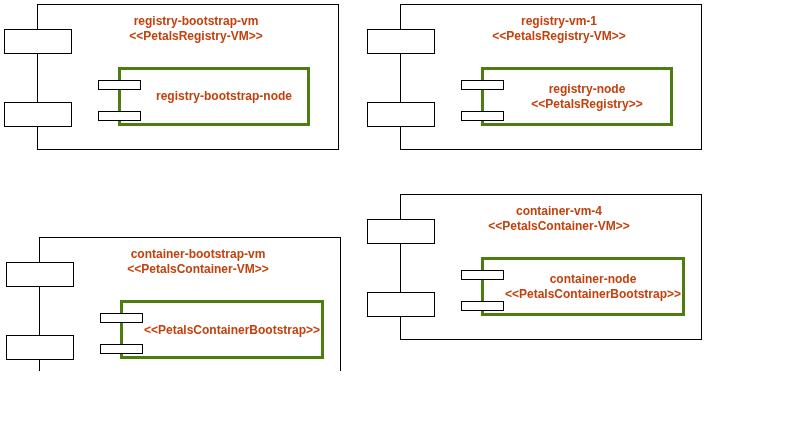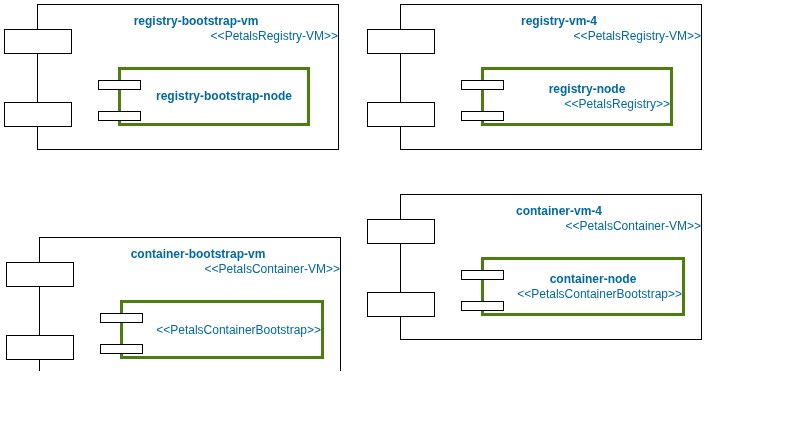--- a/index.html
+++ b/index.html
@@ -7,21 +7,21 @@
     padding: 0;
     background: #ffffff;
   }
   .canvas {
     position: relative;
     width: 803px;
     height: 371px;
     background: #ffffff;
     overflow: hidden;
     font-family: "Liberation Sans", "DejaVu Sans", sans-serif;
-    color: #0369a1;
+    color: #c2410c;
   }
   
   .vm {
     position: absolute;
     width: 302px;
     height: 146px;
     border: 1px solid #000000;
     background: #ffffff;
     box-sizing: border-box;
   }
@@ -52,24 +52,23 @@
     text-align: center;
   }
   .name {
     font-size: 12px;
     font-weight: bold;
     line-height: 15px;
     white-space: nowrap;
   }
   .stereotype {
     font-size: 12px;
-    font-weight: normal;
+    font-weight: bold;
     line-height: 14px;
     white-space: nowrap;
-    text-align: right;
   }
 
   
   .node {
     position: absolute;
     left: 80px;
     top: 62px;
     height: 59px;
     border: 3px solid #4d7c0f;
     background: #ffffff;
@@ -117,21 +116,21 @@
       <div class="node-label">
         <div class="name">registry-bootstrap-node</div>
       </div>
     </div>
   </div>
 
   <div class="vm" id="vm-b">
     <div class="vm-tab t1"></div>
     <div class="vm-tab t2"></div>
     <div class="vm-label">
-      <div class="name">registry-vm-4</div>
+      <div class="name">registry-vm-1</div>
       <div class="stereotype">&lt;&lt;PetalsRegistry-VM&gt;&gt;</div>
     </div>
     <div class="node w1">
       <div class="node-tab t1"></div>
       <div class="node-tab t2"></div>
       <div class="node-label">
         <div class="name">registry-node</div>
         <div class="stereotype">&lt;&lt;PetalsRegistry&gt;&gt;</div>
       </div>
     </div>

